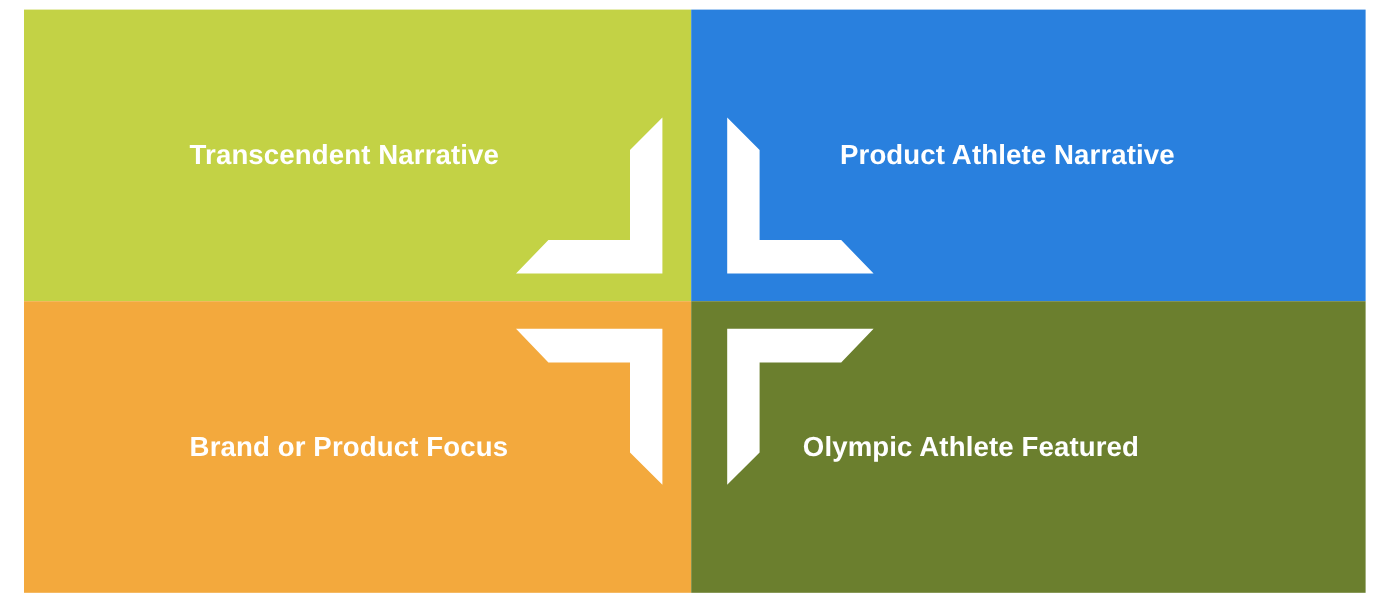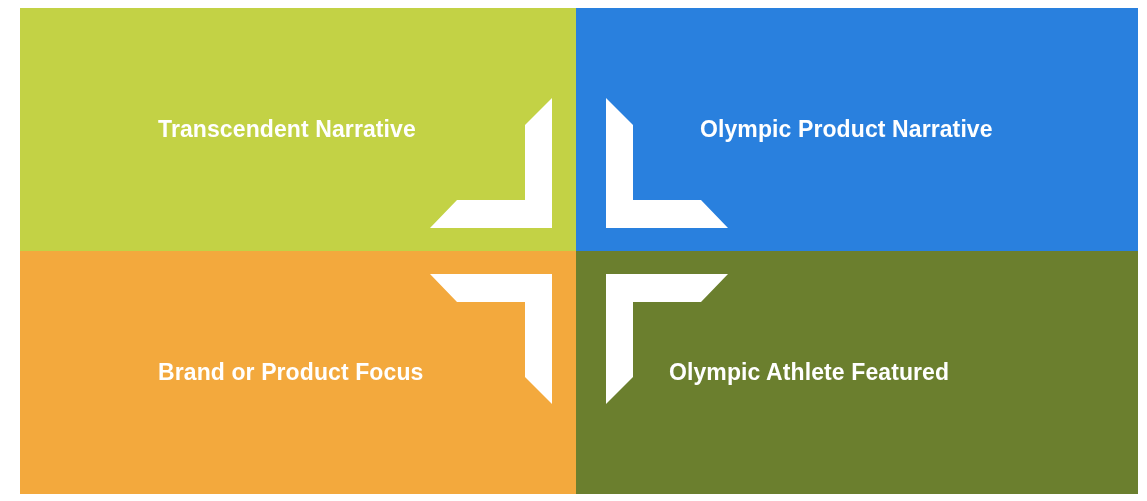--- a/index.html
+++ b/index.html
@@ -80,21 +80,21 @@
 
 <div id="matrix-root">
 
   <div class="quadrant-grid">
 
     <div class="quadrant q-tl" style="background:#C3D245;">
       <div class="quadrant-label">Transcendent Narrative</div>
     </div>
 
     <div class="quadrant q-tr" style="background:#2980DE;">
-      <div class="quadrant-label">Olympic Product Narrative</div>
+      <div class="quadrant-label">Product Athlete Narrative</div>
     </div>
 
     <div class="quadrant q-bl" style="background:#F3A93D;">
       <div class="quadrant-label">Brand or Product Focus</div>
     </div>
 
     <div class="quadrant q-br" style="background:#6B7F2E;">
       <div class="quadrant-label"><span>Olympic Athlete Featured</span></div>
     </div>
 

